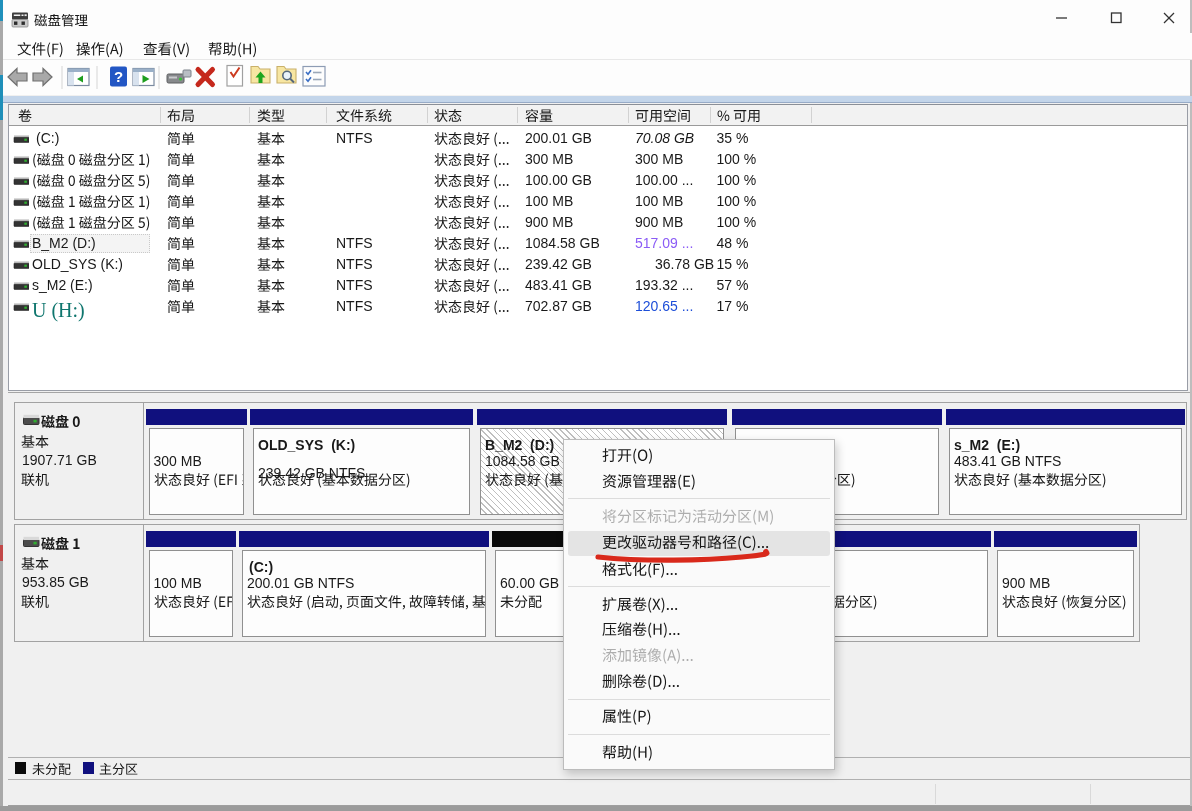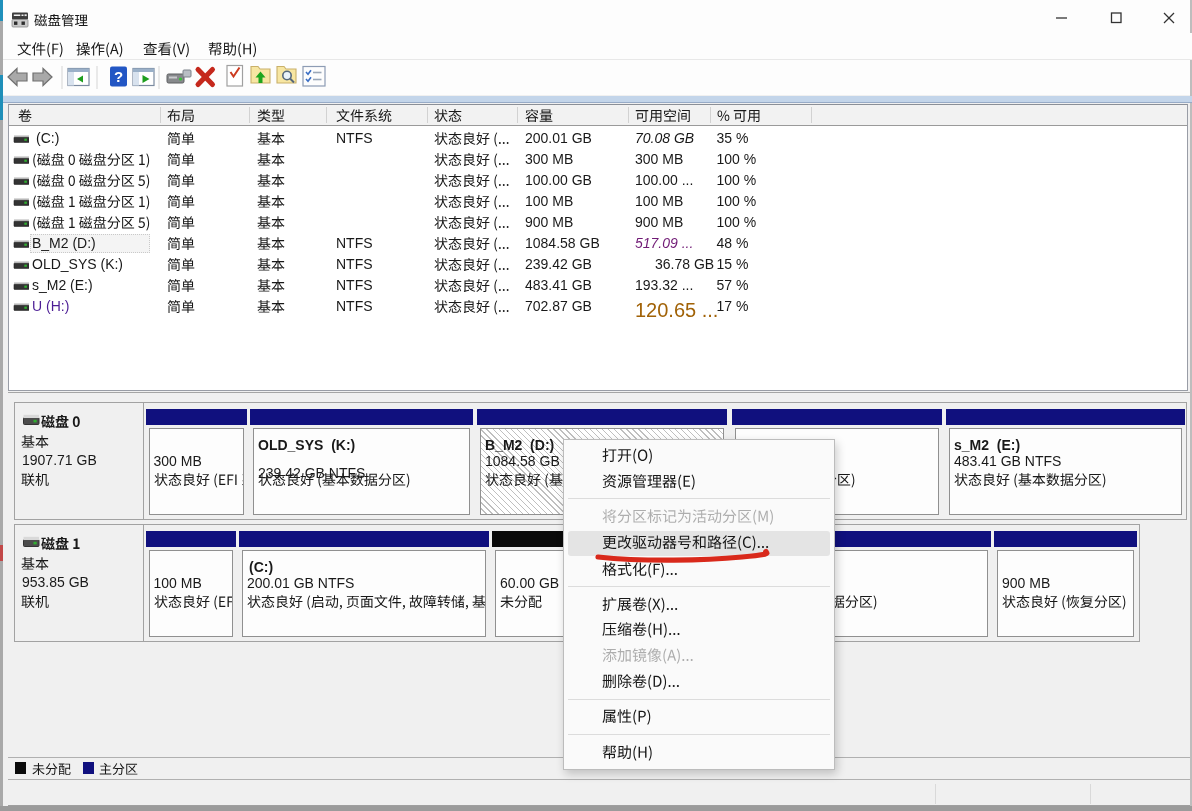--- a/index.html
+++ b/index.html
@@ -534,21 +534,21 @@
       <use href="#r6001" x="1000"></use>
       <use href="#r826f" x="2000"></use>
       <use href="#r597d" x="3000"></use>
       <use href="#r0028" x="4224"></use>
       <use href="#r002e" x="4562"></use>
       <use href="#r002e" x="4840"></use>
       <use href="#r002e" x="5118"></use>
     </g>
   </svg>
 <div class="lt" style="left:525.0px;top:234.8px;font-size:14px;color:#191919;">1084.58 GB</div>
-<div class="lt" style="left:635.0px;top:234.8px;font-size:14px;color:#701a75;font-style:italic;">517.09 ...</div>
+<div class="lt" style="left:635.0px;top:234.8px;font-size:14px;color:#8b5cf6;">517.09 ...</div>
 <div class="lt" style="left:716.5px;top:234.8px;font-size:14px;color:#191919;">48 %</div>
 <svg class="ct" style="left:13px;top:259.5px" width="16" height="10">
     <rect x="1" y="1" width="15" height="3.2" fill="#d9d9d9"></rect>
     <rect x="1" y="3.2" width="15" height="5.2" rx="0.5" fill="#333" stroke="#222" stroke-width="0.6"></rect>
     <rect x="11.3" y="4.6" width="2.6" height="2.2" fill="#2fae2f"></rect>
   </svg>
 <div class="lt" style="left:32.0px;top:255.8px;font-size:14px;color:#191919;">OLD_SYS (K:)</div>
 <svg class="ct" style="left:167.0px;top:257.2px;" width="30.0" height="16.4">
     <g transform="translate(0,12.88) scale(0.01400,-0.01400)" fill="#191919">
       <use href="#r7b80" x="0"></use>
@@ -609,21 +609,21 @@
     </g>
   </svg>
 <div class="lt" style="left:525.0px;top:276.8px;font-size:14px;color:#191919;">483.41 GB</div>
 <div class="lt" style="left:635.0px;top:276.8px;font-size:14px;color:#191919;">193.32 ...</div>
 <div class="lt" style="left:716.5px;top:276.8px;font-size:14px;color:#191919;">57 %</div>
 <svg class="ct" style="left:13px;top:301.5px" width="16" height="10">
     <rect x="1" y="1" width="15" height="3.2" fill="#d9d9d9"></rect>
     <rect x="1" y="3.2" width="15" height="5.2" rx="0.5" fill="#333" stroke="#222" stroke-width="0.6"></rect>
     <rect x="11.3" y="4.6" width="2.6" height="2.2" fill="#2fae2f"></rect>
   </svg>
-<div class="lt" style="left:32.0px;top:297.8px;font-size:14px;color:#4c1d95;">U (H:)</div>
+<div class="lt" style="left:32.0px;top:297.8px;font-size:20px;color:#0f766e;font-family:Liberation Serif, serif;">U (H:)</div>
 <svg class="ct" style="left:167.0px;top:299.2px;" width="30.0" height="16.4">
     <g transform="translate(0,12.88) scale(0.01400,-0.01400)" fill="#191919">
       <use href="#r7b80" x="0"></use>
       <use href="#r5355" x="1000"></use>
     </g>
   </svg>
 <svg class="ct" style="left:256.5px;top:299.2px;" width="30.0" height="16.4">
     <g transform="translate(0,12.88) scale(0.01400,-0.01400)" fill="#191919">
       <use href="#r57fa" x="0"></use>
       <use href="#r672c" x="1000"></use>
@@ -636,21 +636,21 @@
       <use href="#r6001" x="1000"></use>
       <use href="#r826f" x="2000"></use>
       <use href="#r597d" x="3000"></use>
       <use href="#r0028" x="4224"></use>
       <use href="#r002e" x="4562"></use>
       <use href="#r002e" x="4840"></use>
       <use href="#r002e" x="5118"></use>
     </g>
   </svg>
 <div class="lt" style="left:525.0px;top:297.8px;font-size:14px;color:#191919;">702.87 GB</div>
-<div class="lt" style="left:635.0px;top:297.8px;font-size:20px;color:#a16207;">120.65 ...</div>
+<div class="lt" style="left:635.0px;top:297.8px;font-size:14px;color:#1d4ed8;">120.65 ...</div>
 <div class="lt" style="left:716.5px;top:297.8px;font-size:14px;color:#191919;">17 %</div>
 <div class="ab" style="left:8.0px;top:391.5px;width:1181.5px;height:1.2px;background:#a5a5a5"></div>
 <div class="ab" style="left:13.5px;top:402.0px;width:1173.0px;height:117.5px;background:#f0f0f0;border:1px solid #a2a2a2"></div>
 <div class="ab" style="left:142.5px;top:402.0px;width:1.0px;height:117.5px;background:#a2a2a2"></div>
 <svg class="ct" style="left:22.5px;top:414.0px" width="17" height="12">
     <rect x="0.5" y="3.5" width="15.5" height="7" rx="1" fill="#4c4c4c" stroke="#333"></rect>
     <rect x="0.5" y="0.8" width="15.5" height="3.2" fill="#d9d9d9"></rect>
     <rect x="10.5" y="5.8" width="3.2" height="2.6" fill="#2fae2f"></rect>
   </svg>
 <svg class="ct" style="left:40.5px;top:413.7px;" width="41.4" height="16.4">

